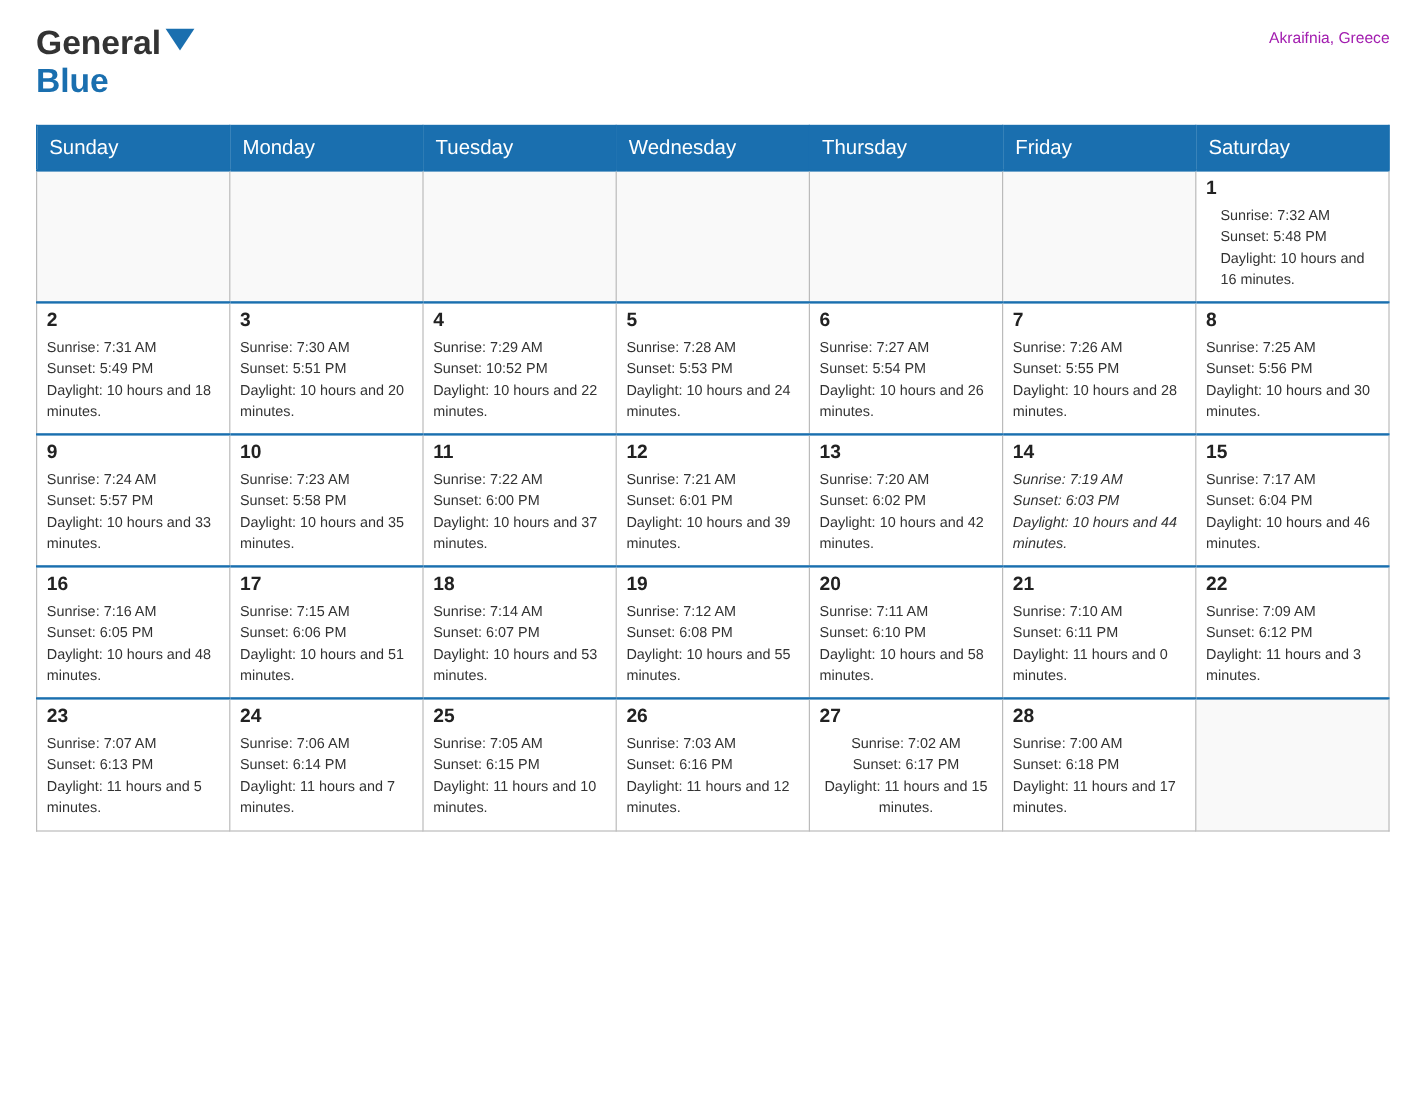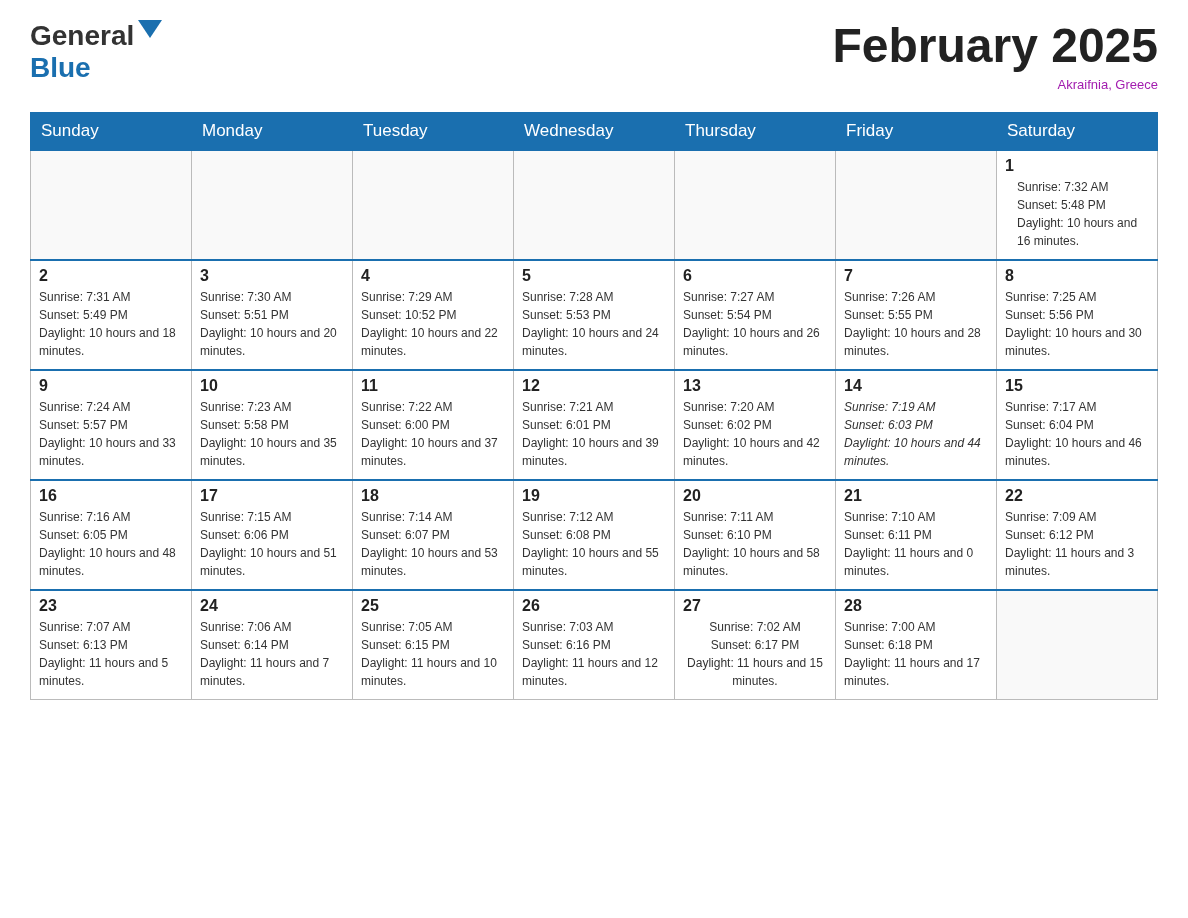--- a/index.html
+++ b/index.html
@@ -95,31 +95,30 @@
     .week-row td {
       border-top: 2px solid #1a6faf;
     }
   </style>
 </head>
 <body>
 
 <div class="header">
   <div class="logo">
     <div style="display:flex; flex-direction:column; align-items:flex-start;">
-      <div style="display:flex; align-items:flex-start;">
+      <div style="display:flex; align-items:center;">
         <span class="logo-general">General</span>
         <div style="display:flex; flex-direction:column; align-items:flex-start; margin-left:2px;">
           <div class="logo-arrow"></div>
         </div>
       </div>
       <span class="logo-blue">Blue</span>
     </div>
   </div>
   <div class="title-section">
-    <div class="month-title">February 2025</div>
     <div class="location">Akraifnia, Greece</div>
   </div>
 </div>
 
 <table class="calendar">
   <thead>
     <tr>
     <th>Sunday</th>
         <th>Monday</th>
         <th>Tuesday</th>

